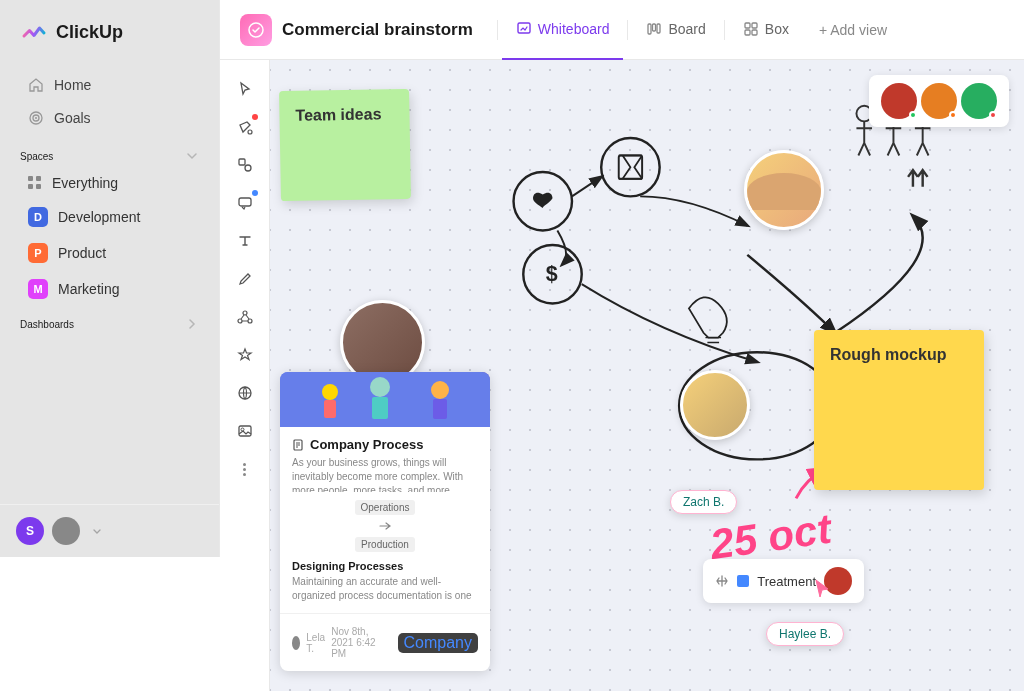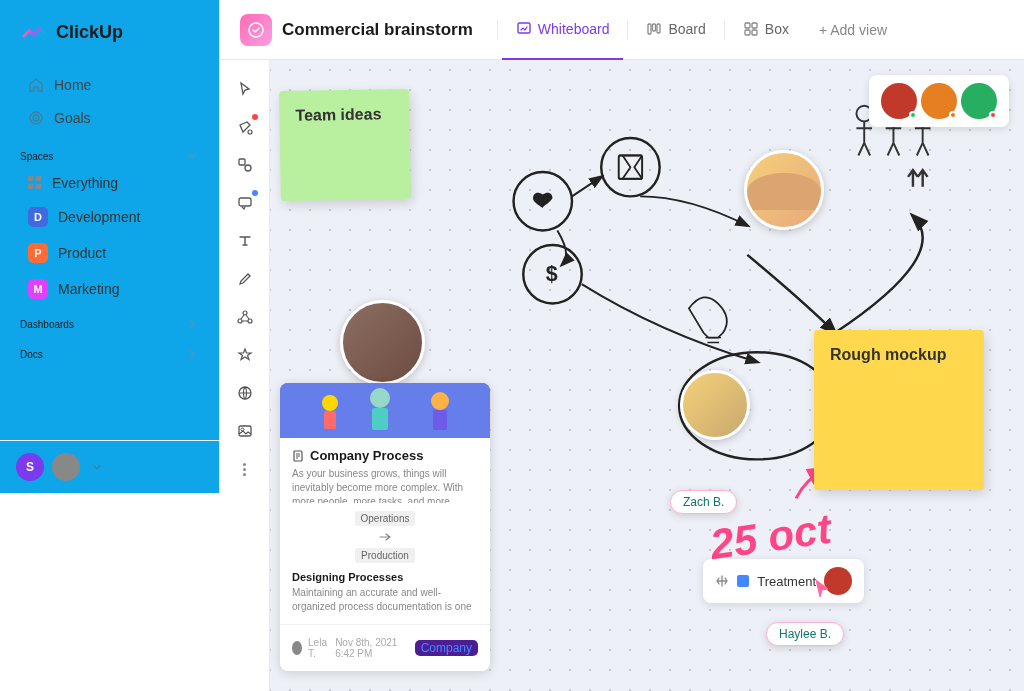--- a/index.html
+++ b/index.html
@@ -1,19 +1,19 @@
 <!DOCTYPE html>
 <html><head>
   <meta charset="utf-8">
   <style>
     * { box-sizing: border-box; margin: 0; padding: 0; }
     body { font-family: -apple-system, BlinkMacSystemFont, 'Segoe UI', sans-serif; display: flex; height: 691px; width: 1024px; overflow: hidden; background: #fff; }
 
     
-    .sidebar { width: 220px; min-width: 220px; background: #0ea5e9; border-right: 1px solid #e8e8e8; display: flex; flex-direction: column; padding: 0; height: 493px; overflow-y: auto; }
+    .sidebar { width: 220px; min-width: 220px; background: #e5e5e5; border-right: 1px solid #e8e8e8; display: flex; flex-direction: column; padding: 0; height: 557px; overflow-y: auto; }
     .sidebar-logo { display: flex; align-items: center; gap: 8px; padding: 18px 20px; }
     .logo-icon { width: 28px; height: 28px; }
     .logo-text { font-size: 18px; font-weight: 700; color: #1a1a1a; }
     .sidebar-nav { padding: 4px 0; }
     .nav-item { display: flex; align-items: center; gap: 10px; padding: 8px 20px; cursor: pointer; color: #444; font-size: 14px; border-radius: 6px; margin: 1px 8px; }
     .nav-icon { width: 16px; height: 16px; opacity: 0.6; }
     .sidebar-section-header { display: flex; align-items: center; justify-content: space-between; padding: 10px 20px 4px; }
     .section-title { font-size: 10px; font-weight: 400; color: #1a1a1a; }
     .chevron-icon { width: 14px; height: 14px; opacity: 0.5; }
     .space-item { display: flex; align-items: center; gap: 10px; padding: 7px 20px; cursor: pointer; font-size: 14px; color: #333; margin: 1px 8px; border-radius: 6px; }
@@ -66,21 +66,21 @@
     .doc-card { position: absolute; background: #fff; border-radius: 8px; box-shadow: 0 2px 12px rgba(0,0,0,0.15); overflow: hidden; left: 60px; bottom: 20px; width: 210px; }
     .doc-header-img { width: 100%; height: 55px; background: linear-gradient(135deg, #667eea 0%, #764ba2 100%); position: relative; display: flex; align-items: center; justify-content: center; overflow: hidden; }
     .doc-content { padding: 10px 12px; }
     .doc-title { font-size: 13px; font-weight: 600; color: #1a1a1a; margin-bottom: 4px; display: flex; align-items: center; gap: 6px; }
     .doc-desc { font-size: 10px; color: #888; line-height: 1.4; margin-bottom: 8px; }
     .doc-flow { display: flex; align-items: center; gap: 6px; font-size: 10px; color: #666; margin-bottom: 8px; flex-direction: column; }
     .doc-flow-item { background: #f0f0f0; padding: 2px 6px; border-radius: 3px; }
     .doc-subtitle { font-size: 11px; font-weight: 600; color: #1a1a1a; margin-bottom: 3px; }
     .doc-subdesc { font-size: 10px; color: #888; line-height: 1.4; }
     .doc-footer { display: flex; align-items: center; gap: 6px; padding: 12px 12px; border-top: 1px solid #f0f0f0; font-size: 10px; color: #aaa; }
-    .doc-tag { background: #4c1d95; color: #4488ff; padding: 1px 6px; border-radius: 5px; font-size: 12px; }
+    .doc-tag { background: #404040; color: #4488ff; padding: 1px 6px; border-radius: 5px; font-size: 16px; }
 
     
     .name-tag { position: absolute; background: #fff; border-radius: 20px; padding: 4px 12px; font-size: 12px; font-weight: 500; box-shadow: 0 2px 8px rgba(0,0,0,0.15); border: 1.5px solid #ffb3d1; color: #0f766e; }
 
     
     .treatment-card { position: absolute; background: #fff; border-radius: 8px; padding: 8px 12px; display: flex; align-items: center; gap: 8px; box-shadow: 0 2px 8px rgba(0,0,0,0.12); font-size: 13px; font-weight: 500; color: #333; }
     .treatment-color { width: 12px; height: 12px; background: #4488ff; border-radius: 2px; }
 
     
     .drawing-layer { position: absolute; top: 0; left: 50px; right: 0; bottom: 0; pointer-events: none; }
@@ -154,26 +154,20 @@
     <span>Marketing</span>
   </div>
 
   <div class="sidebar-section-collapse">
     <span class="section-title">Dashboards</span>
     <svg class="chevron-icon" viewBox="0 0 14 14" fill="none">
         <path d="M5 3l4 4-4 4" stroke="#888" stroke-width="1.5" stroke-linecap="round"></path>
       </svg>
   </div>
 
-  <div class="sidebar-section-collapse">
-    <span class="section-title">Docs</span>
-    <svg class="chevron-icon" viewBox="0 0 14 14" fill="none">
-        <path d="M5 3l4 4-4 4" stroke="#888" stroke-width="1.5" stroke-linecap="round"></path>
-      </svg>
-  </div>
 
   <div class="sidebar-bottom">
     <div class="avatar-small">S</div>
     <div style="width:28px;height:28px;border-radius:50%;background:#888;overflow:hidden;"></div>
     <svg style="width:10px;height:10px;margin-left:4px;opacity:0.5;" viewBox="0 0 10 10" fill="none">
         <path d="M2 4l3 3 3-3" stroke="#666" stroke-width="1.3" stroke-linecap="round"></path>
       </svg>
   </div>
 </div>
 

